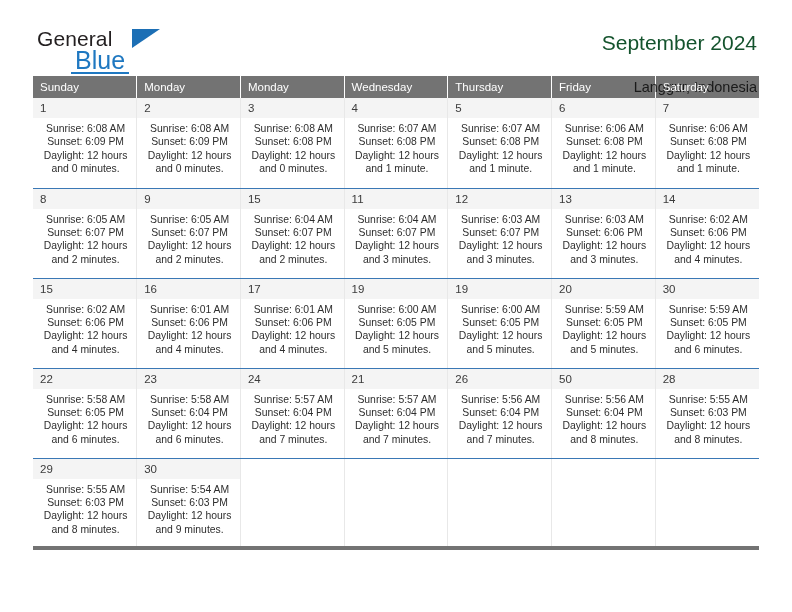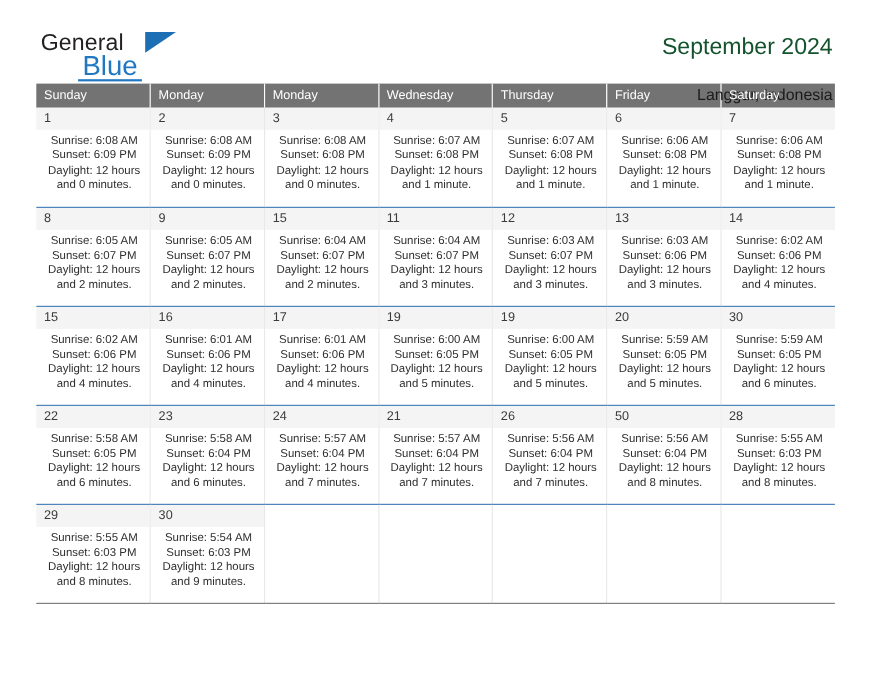--- a/index.html
+++ b/index.html
@@ -108,21 +108,21 @@
   .calendar td {
     vertical-align: top;
     padding: 0;
     border-right: 1px solid #e8e8e8;
     border-bottom: 1px solid #3a78b5;
     height: 90px;
     box-sizing: border-box;
     background: #ffffff;
   }
   .calendar td:last-child { border-right: none; }
-  .calendar tr:last-child td { border-bottom: 1px solid #737373; }
+  .calendar tr:last-child td { border-bottom: 4px solid #737373; }
 
   .daynum {
     display: block;
     background: #f4f4f4;
     font-size: 11.5px;
     color: #3b3b3b;
     padding: 4px 0 4px 7px;
     line-height: 12px;
     min-height: 12px;
   }

